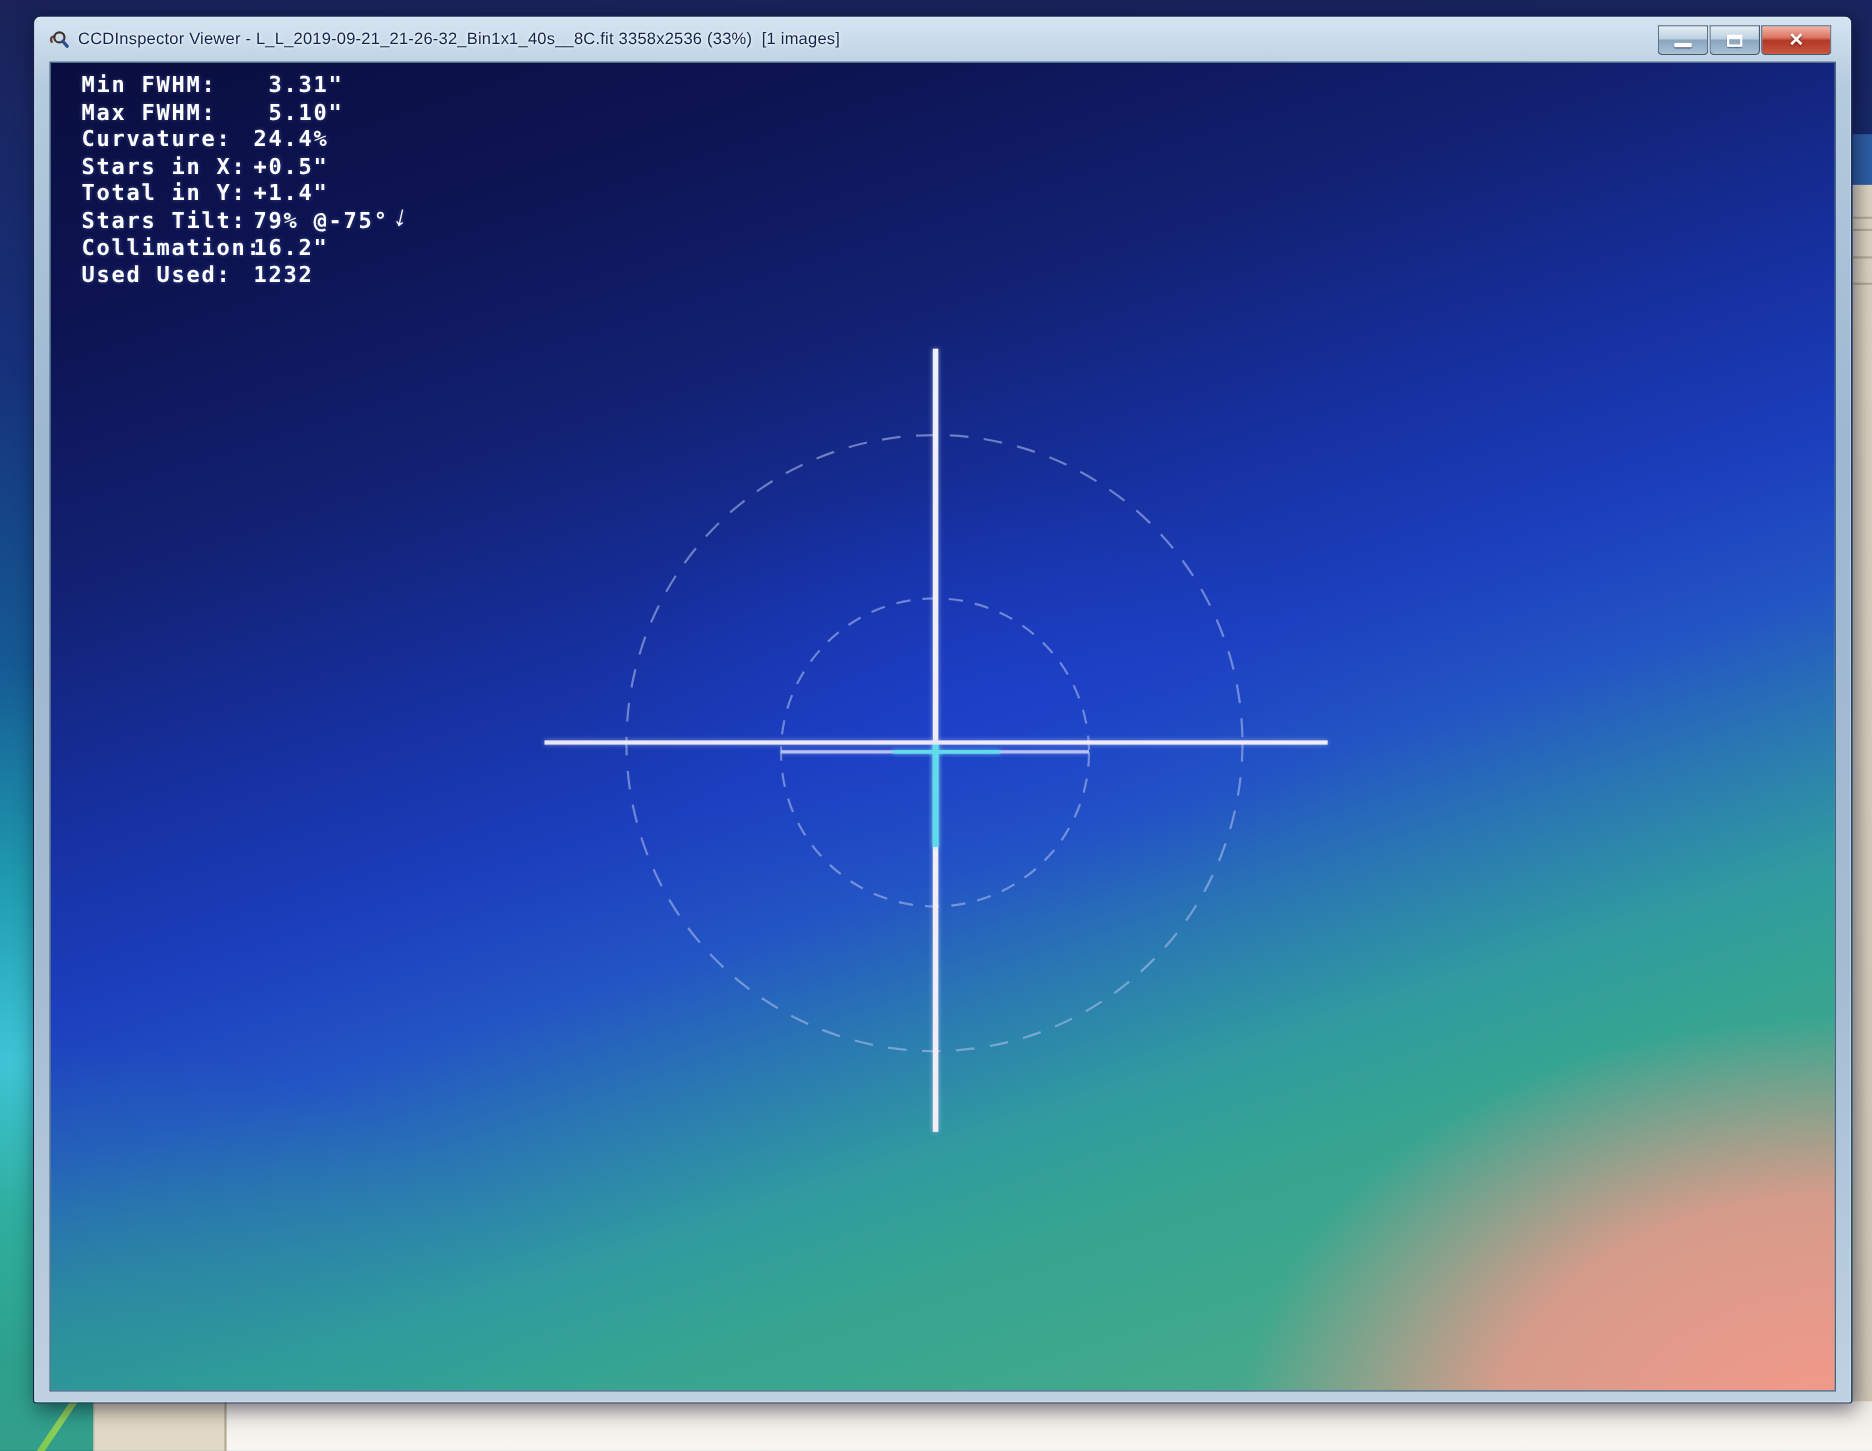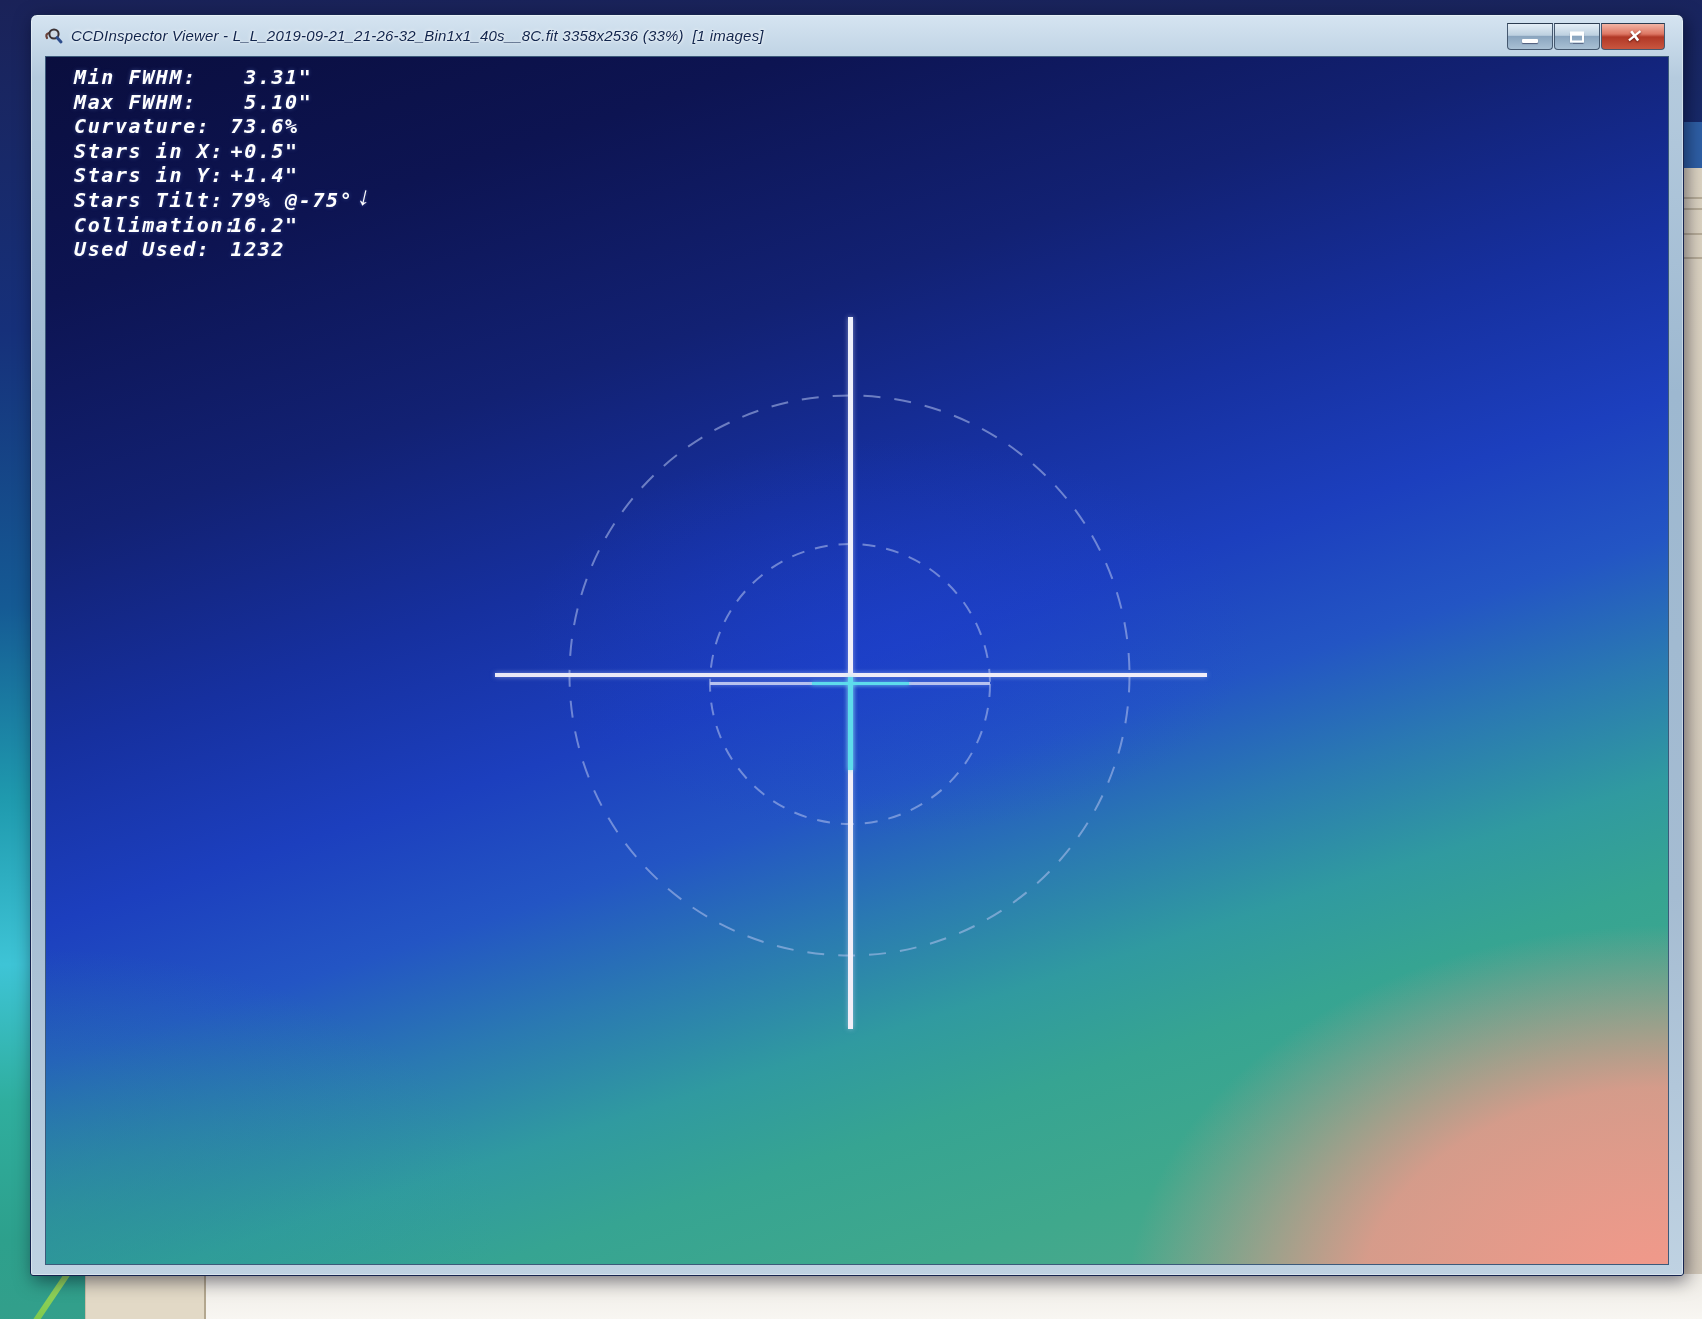--- a/index.html
+++ b/index.html
@@ -1,21 +1,20 @@
 <!DOCTYPE html>
 <html><head>
 <meta charset="utf-8">
 <style>
   html,body{margin:0;padding:0;background:#0c1240;}
   .photo{
     position:relative;width:1702px;height:1319px;overflow:hidden;
     font-family:"Liberation Sans",sans-serif;
     
     background:linear-gradient(178deg,#1a2258 0%,#16307a 24%,#155a94 44%,#1f9aae 58%,#3ec4d6 70%,#2fae9e 80%,#2da08c 90%,#379e8a 100%);
-    font-style:italic;
   }
   
   .aurora-wisp{position:absolute;left:-20px;top:1282px;width:160px;height:6px;border-radius:4px;
     background:linear-gradient(90deg,#6cbf3e,#b9e97c);transform:rotate(-56deg);}
   
   .right-blueband{position:absolute;left:1684px;top:122px;width:18px;height:46px;background:#2e5fa6;}
   .right-beige{position:absolute;left:1684px;top:168px;width:18px;height:1110px;
     background:linear-gradient(180deg,#ded5c4,#d2c8b9);}
   .right-beige .ridge{position:absolute;left:0;width:100%;height:2px;background:#a89c88;opacity:.7;}
   
@@ -112,23 +111,23 @@
           <span class="glyph-close">✕</span>
         </div>
       </div>
     </div>
 
     <div class="client">
 
       <div class="stats">
         <div class="stat-line"><span class="stat-label">Min FWHM:</span><span class="stat-value"> 3.31"</span></div>
         <div class="stat-line"><span class="stat-label">Max FWHM:</span><span class="stat-value"> 5.10"</span></div>
-        <div class="stat-line"><span class="stat-label">Curvature:</span><span class="stat-value">73.6%</span></div>
+        <div class="stat-line"><span class="stat-label">Curvature:</span><span class="stat-value">24.4%</span></div>
         <div class="stat-line"><span class="stat-label">Stars in X:</span><span class="stat-value">+0.5"</span></div>
-        <div class="stat-line"><span class="stat-label">Stars in Y:</span><span class="stat-value">+1.4"</span></div>
+        <div class="stat-line"><span class="stat-label">Total in Y:</span><span class="stat-value">+1.4"</span></div>
         <div class="stat-line"><span class="stat-label">Stars Tilt:</span><span class="stat-value">79% @-75°</span></div>
         <div class="stat-line"><span class="stat-label">Collimation:</span><span class="stat-value">16.2"</span></div>
         <div class="stat-line"><span class="stat-label">Used Used:</span><span class="stat-value">1232</span></div>
       </div>
       <div class="tilt-arrow">↓</div>
 
       <svg class="circles" width="1622" height="1207">
         <circle cx="803.5" cy="618.5" r="280" fill="none" stroke="#b4c3ef" stroke-opacity="0.55" stroke-width="2" stroke-dasharray="17 14"></circle>
         <circle cx="804" cy="627" r="140" fill="none" stroke="#b4c3ef" stroke-opacity="0.55" stroke-width="2" stroke-dasharray="13 11"></circle>
       </svg>

